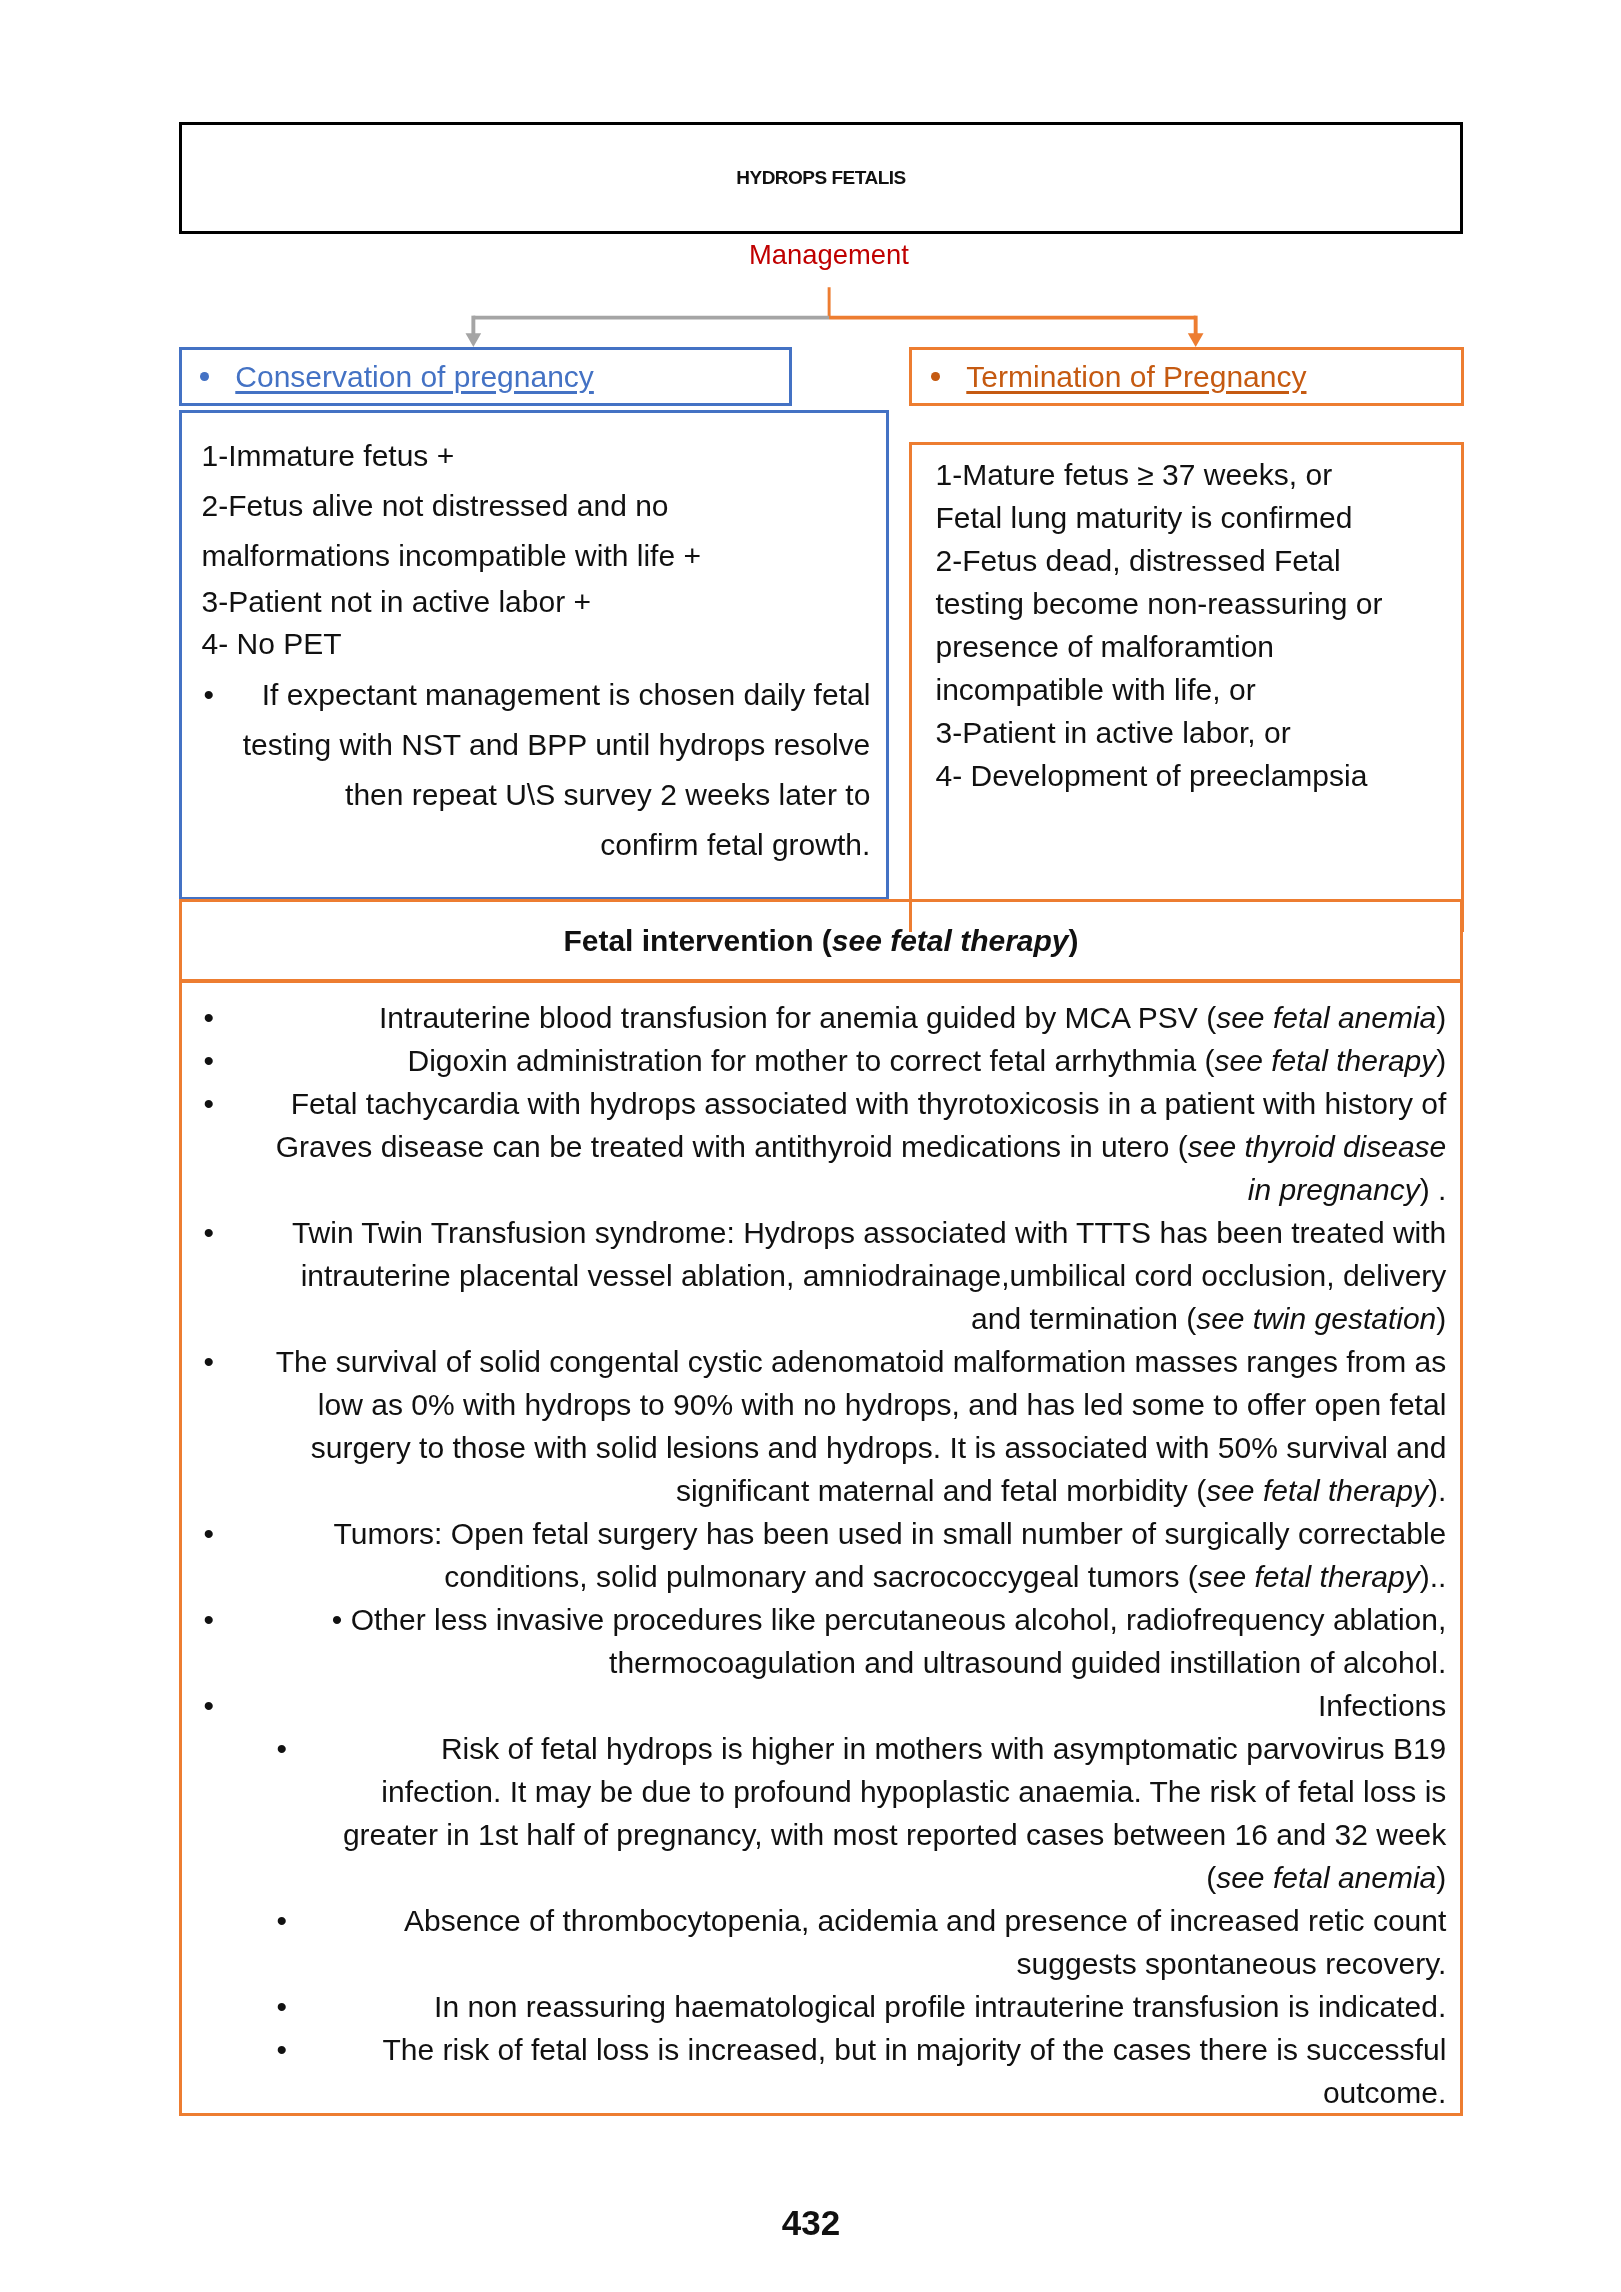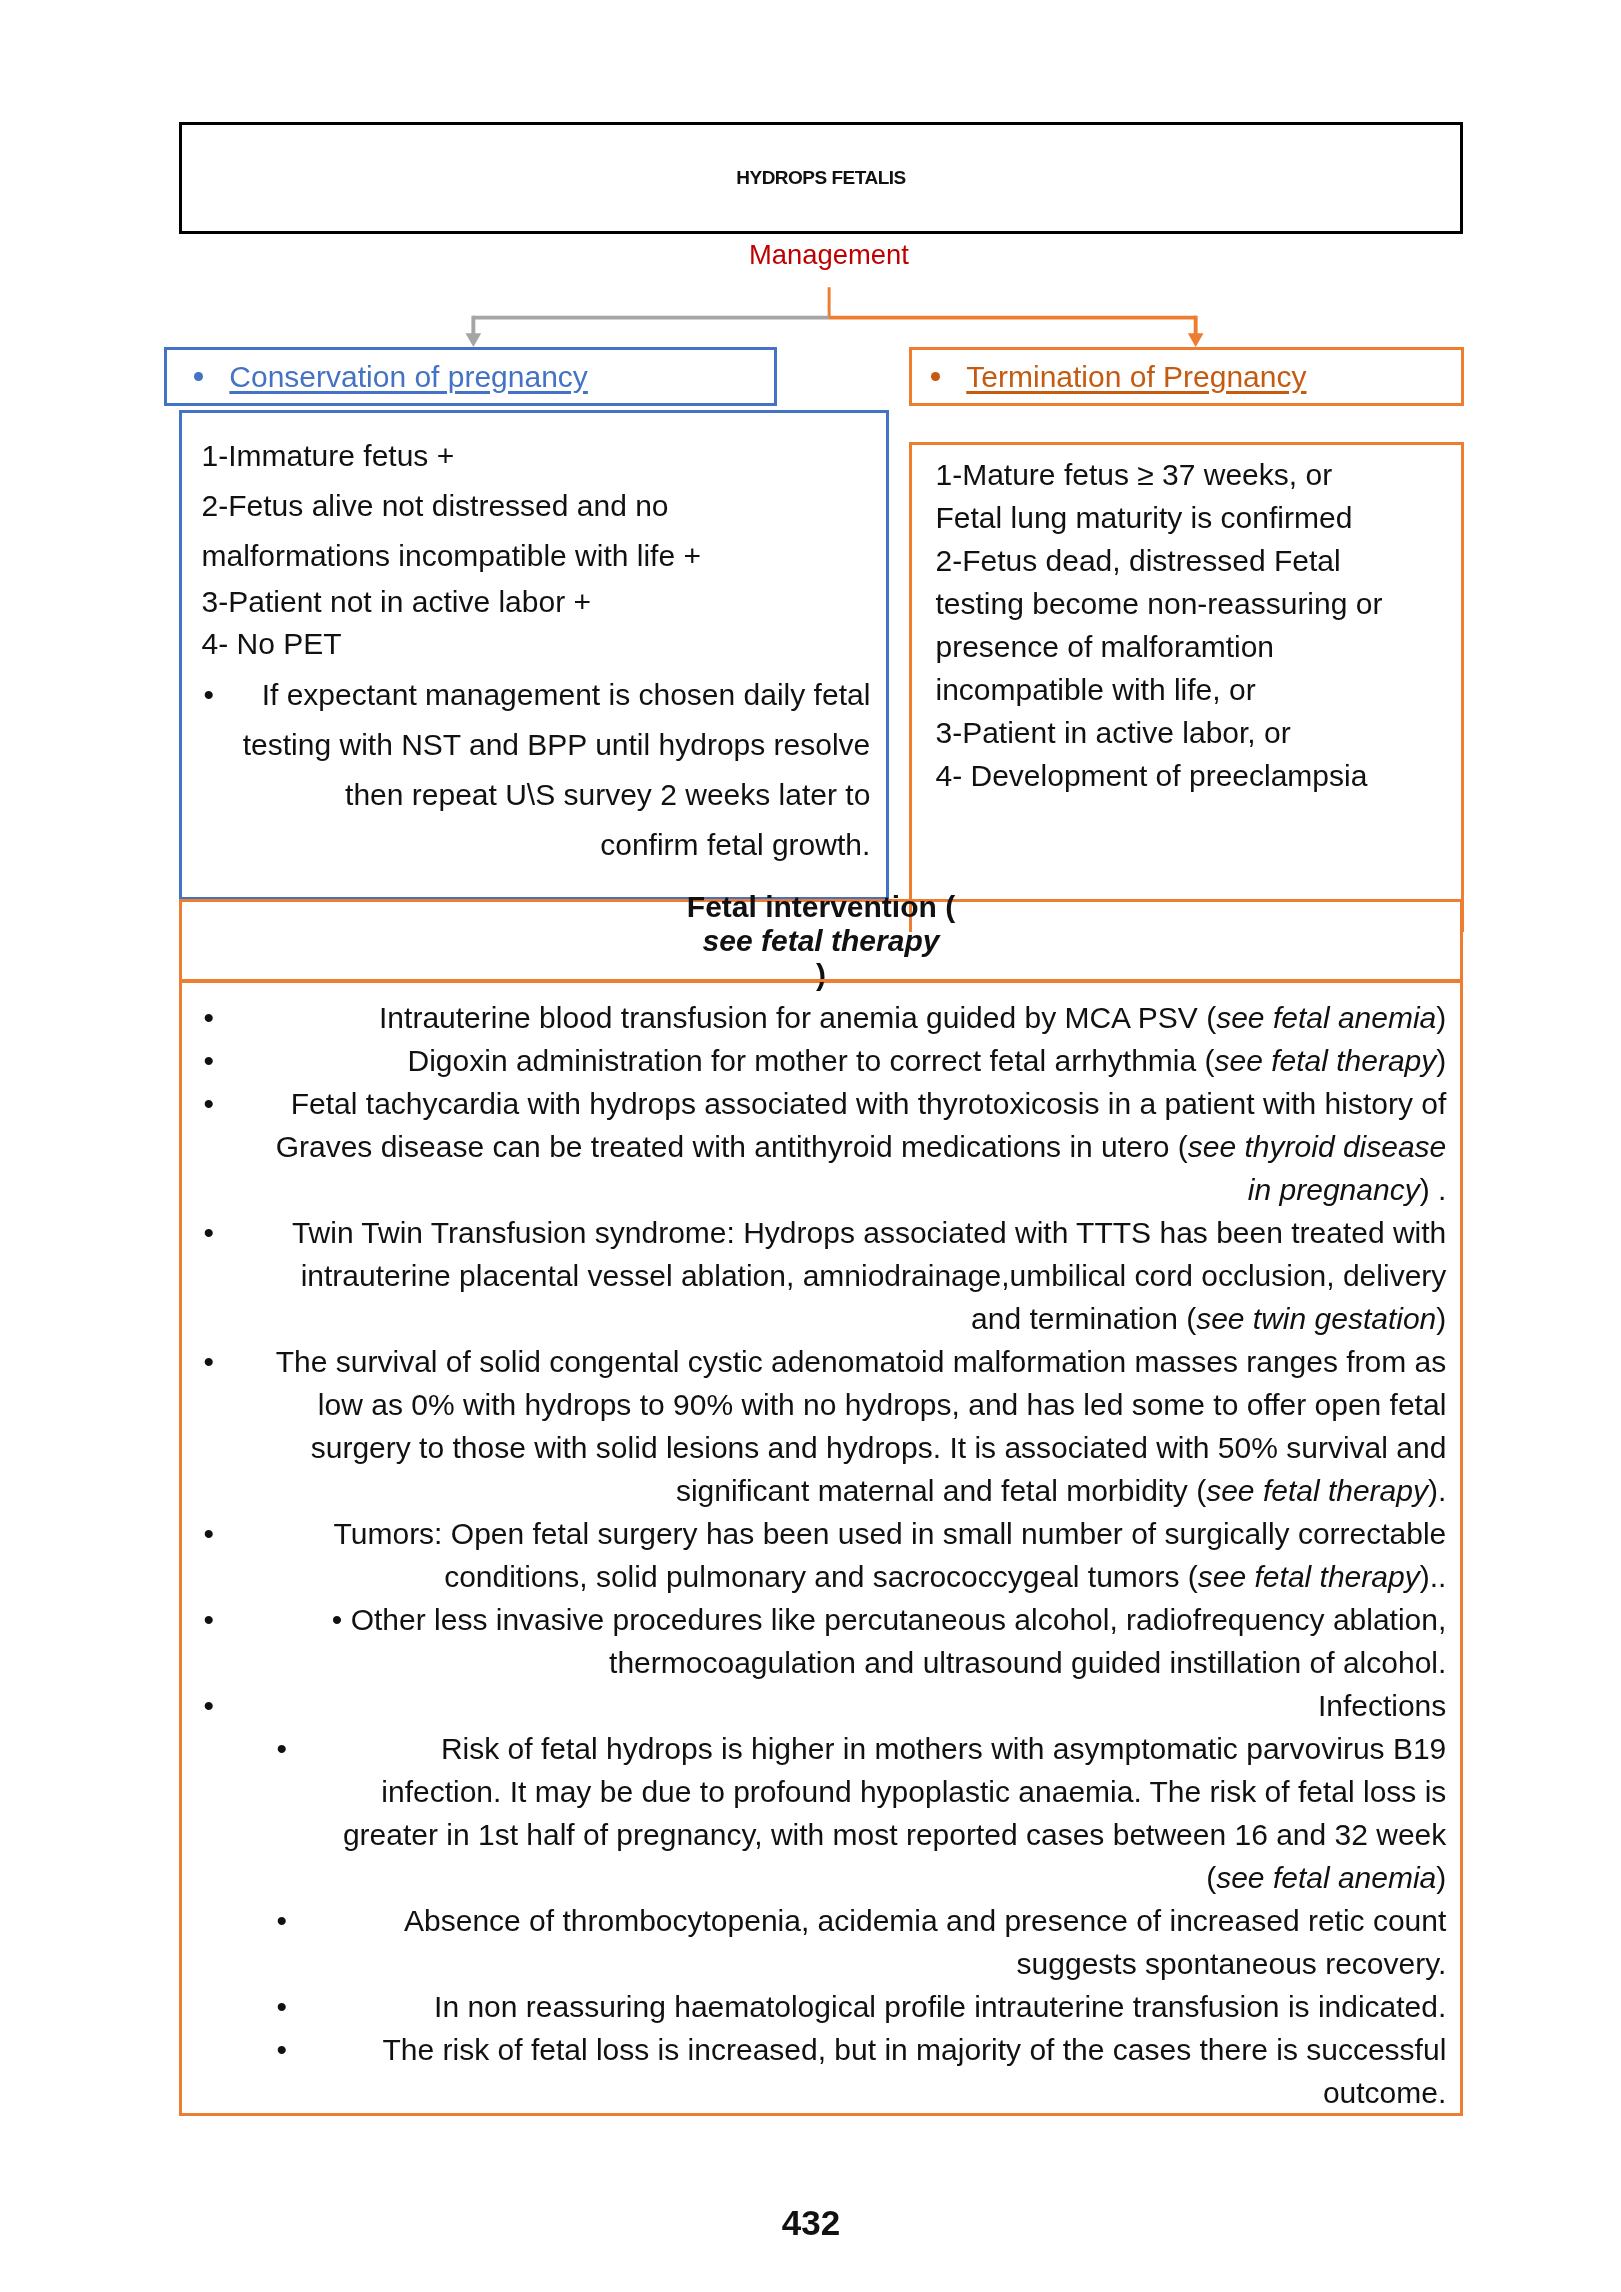--- a/index.html
+++ b/index.html
@@ -11,40 +11,40 @@
 
   .title-box {
     left: 179px; top: 122px; width: 1284px; height: 112px;
     border: 3.9px solid #000; display: flex; align-items: center; justify-content: center;
   }
   .title-box span { font-weight: bold; font-size: 19px; letter-spacing: -0.5px; }
 
   .mgmt { left: 686px; top: 239px; width: 286px; text-align: center; color: #c00000; font-size: 27.4px; }
 
   .hdr { height: 59px; top: 347px; display: flex; align-items: center; font-size: 30px; }
-  .hdr-left { left: 164px; width: 613px; border: 3.9px solid #4472c4; padding-left: 27px; }
+  .hdr-left { left: 179px; width: 613px; border: 3.9px solid #4472c4; padding-left: 18px; }
   .hdr-right { left: 909px; width: 555px; border: 3.9px solid #ed7d31; padding-left: 19px; }
   .hdr .dot { display: inline-block; width: 8.8px; height: 8.8px; border-radius: 50%; margin-right: 26.5px; }
   .hdr-left .dot { background: #4472c4; }
   .hdr-right .dot { background: #c55a11; }
   .hdr-left .lbl { color: #4472c4; text-decoration: underline; text-underline-offset: 3.9px; }
   .hdr-right .lbl { color: #c55a11; text-decoration: underline; text-underline-offset: 3.9px; }
 
   .box-left { left: 179px; top: 410px; width: 710px; height: 490px; border: 3.9px solid #4472c4;
     padding: 17.6px 15.7px 0 19.6px; font-size: 30px; line-height: 50px; }
   .box-right { left: 909px; top: 410px; width: 555px; height: 490px; border: 3.9px solid #ed7d31; border-bottom: none;
     padding: 7.8px 9.8px 0 23.5px; font-size: 30px; line-height: 43px; margin-top: 32px; }
 
   .line { white-space: nowrap; }
   .bul { display: flex; }
   .bul .b { width: 37px; flex: none; text-align: left; padding-left: 2px; }
   .bul .t { flex: 1; text-align: right; }
 
   .fi-hdr { left: 179px; top: 899px; width: 1284px; height: 84px; border: 3.9px solid #ed7d31;
-    display: flex; align-items: center; justify-content: center; font-size: 30px; font-weight: bold; flex-direction: column; }
+    display: flex; align-items: center; justify-content: center; font-size: 30px; font-weight: bold; }
   .fi-box { left: 179px; top: 979px; width: 1284px; height: 1137px; border: 3.9px solid #ed7d31;
     padding: 13.7px 13.7px 0 19.6px; font-size: 30px; line-height: 43px; }
   .fi-box .bul .b { width: 41px; }
   .sub { padding-left: 73px; }
   .sub .b { width: 41px !important; }
   em { font-style: italic; }
 
   .page-num { left: 762px; top: 2203px; width: 98px; text-align: center; font-weight: bold; font-size: 35px; }
 </style>
 </head>

